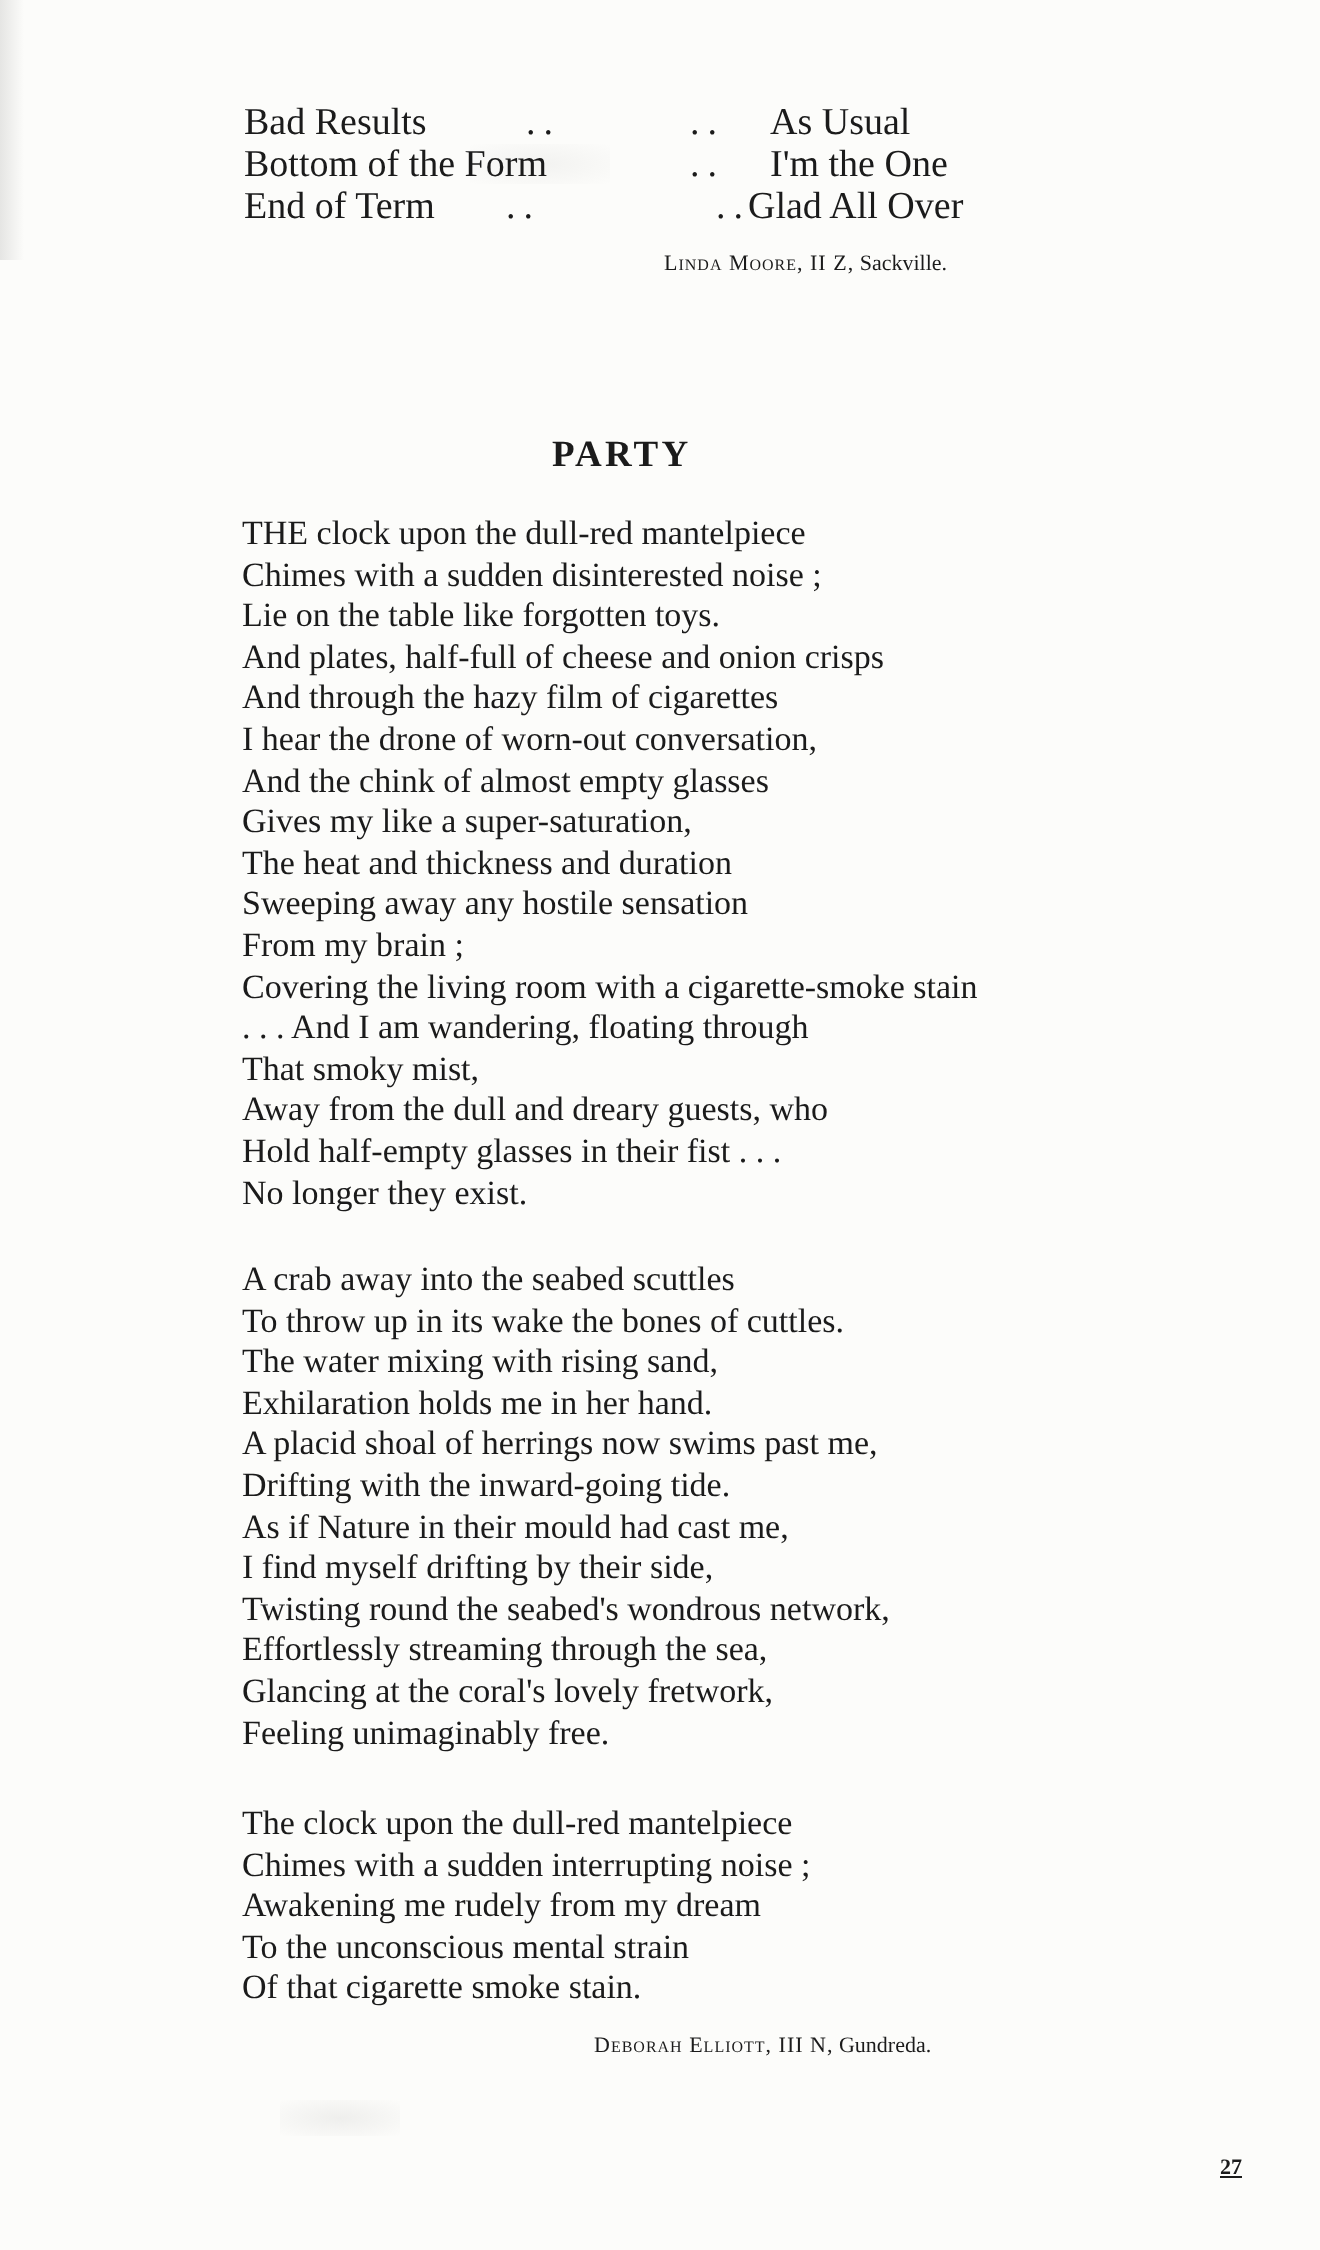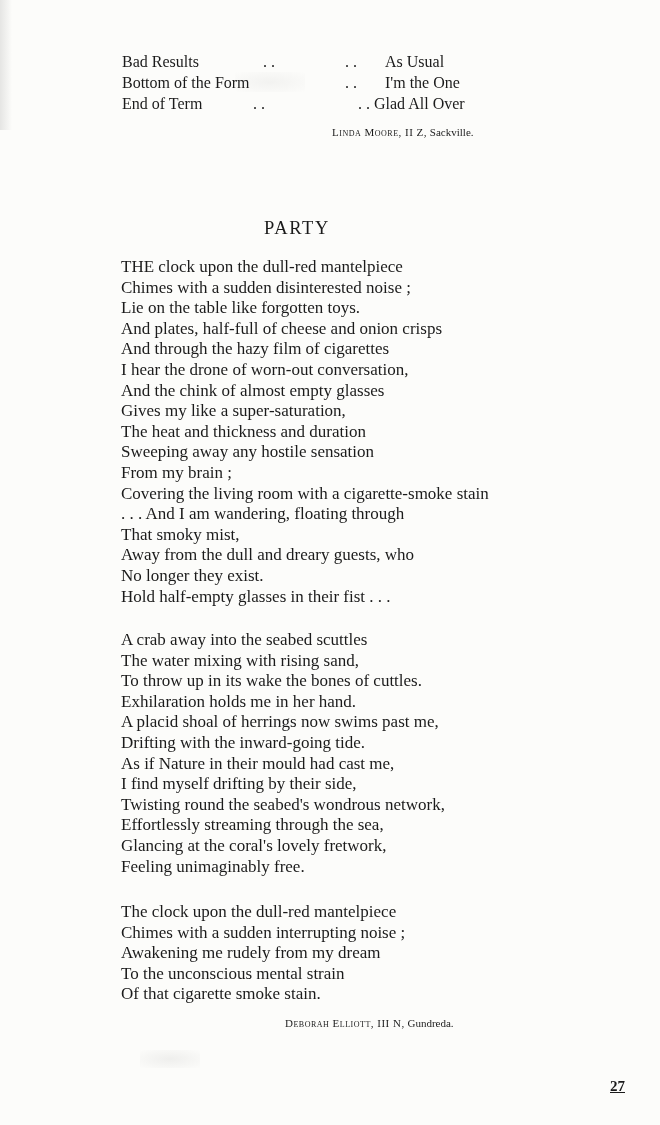--- a/index.html
+++ b/index.html
@@ -26,56 +26,56 @@
   }
   .blotch-b {
     position: absolute; left: 140px; top: 1050px; width: 60px; height: 18px;
     background: radial-gradient(ellipse at center, rgba(60,60,60,0.07), rgba(60,60,60,0));
     pointer-events: none;
   }
 
   
   .songlist {
     position: absolute; left: 122px; top: 52px;
-    font-size: 16px; line-height: 20.8px;
+    font-size: 19px; line-height: 20.8px;
   }
   .row { position: relative; height: 20.8px; width: 450px; }
   .cell { position: absolute; top: 0; white-space: nowrap; }
   .cell.left { left: 0; }
   .dots { letter-spacing: 4px; }
   .r0 .d1 { left: 141px; }
   .r0 .d2 { left: 223px; }
   .r0 .rt { left: 263px; }
   .r1 .d2 { left: 223px; }
   .r1 .rt { left: 263px; }
   .r2 .d1 { left: 131px; }
   .r2 .d2 { left: 236px; }
   .r2 .rt { left: 252px; }
 
   .attr { position: absolute; margin: 0; font-size: 11px; white-space: nowrap; }
   .sc { font-variant: small-caps; letter-spacing: 0.5px; }
   .attr1 { left: 332px; top: 126px; }
-  .attr2 { left: 285px; top: 1017px; }
+  .attr2 { left: 297px; top: 1017px; }
 
   .title {
-    position: absolute; left: 264px; top: 218px; margin: 0;
-    font-size: 18.5px; font-weight: 400; letter-spacing: 1.6px;
+    position: absolute; left: 276px; top: 218px; margin: 0;
+    font-size: 18.5px; font-weight: 700; letter-spacing: 1.6px;
   }
 
   .stanza {
     position: absolute; left: 121px;
     font-size: 17px; line-height: 20.6px; white-space: nowrap;
   }
   .s1 { top: 257px; }
   .s2 { top: 630px; }
   .s3 { top: 902px; }
 
   .pagenum {
     position: absolute; left: 610px; top: 1078px;
-    font-size: 15px; font-weight: 700;
+    font-size: 11px; font-weight: 700;
     font-family: "Liberation Serif", "DejaVu Serif", serif;
     text-decoration: underline;
   }
 </style>
 </head>
 <body>
 
 <div class="page">
 
   <div class="edge-smudge"></div>
@@ -117,28 +117,28 @@
     <div class="pline">I hear the drone of worn-out conversation,</div>
     <div class="pline">And the chink of almost empty glasses</div>
     <div class="pline">Gives my like a super-saturation,</div>
     <div class="pline">The heat and thickness and duration</div>
     <div class="pline">Sweeping away any hostile sensation</div>
     <div class="pline">From my brain ;</div>
     <div class="pline">Covering the living room with a cigarette-smoke stain</div>
     <div class="pline">. . . And I am wandering, floating through</div>
     <div class="pline">That smoky mist,</div>
     <div class="pline">Away from the dull and dreary guests, who</div>
+    <div class="pline">Hold half-empty glasses in their fist . . .</div>
     <div class="pline">No longer they exist.</div>
-    <div class="pline">Hold half-empty glasses in their fist . . .</div>
   </div>
 
   <div class="stanza s2">
     <div class="pline">A crab away into the seabed scuttles</div>
+    <div class="pline">To throw up in its wake the bones of cuttles.</div>
     <div class="pline">The water mixing with rising sand,</div>
-    <div class="pline">To throw up in its wake the bones of cuttles.</div>
     <div class="pline">Exhilaration holds me in her hand.</div>
     <div class="pline">A placid shoal of herrings now swims past me,</div>
     <div class="pline">Drifting with the inward-going tide.</div>
     <div class="pline">As if Nature in their mould had cast me,</div>
     <div class="pline">I find myself drifting by their side,</div>
     <div class="pline">Twisting round the seabed's wondrous network,</div>
     <div class="pline">Effortlessly streaming through the sea,</div>
     <div class="pline">Glancing at the coral's lovely fretwork,</div>
     <div class="pline">Feeling unimaginably free.</div>
   </div>

